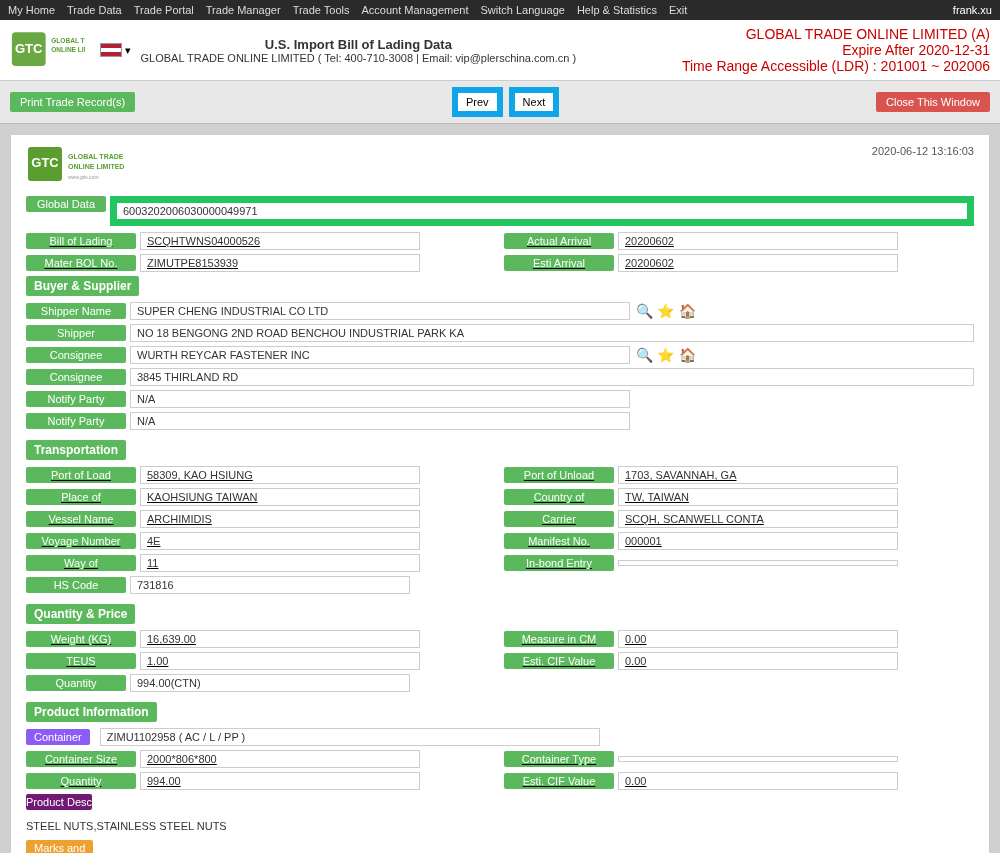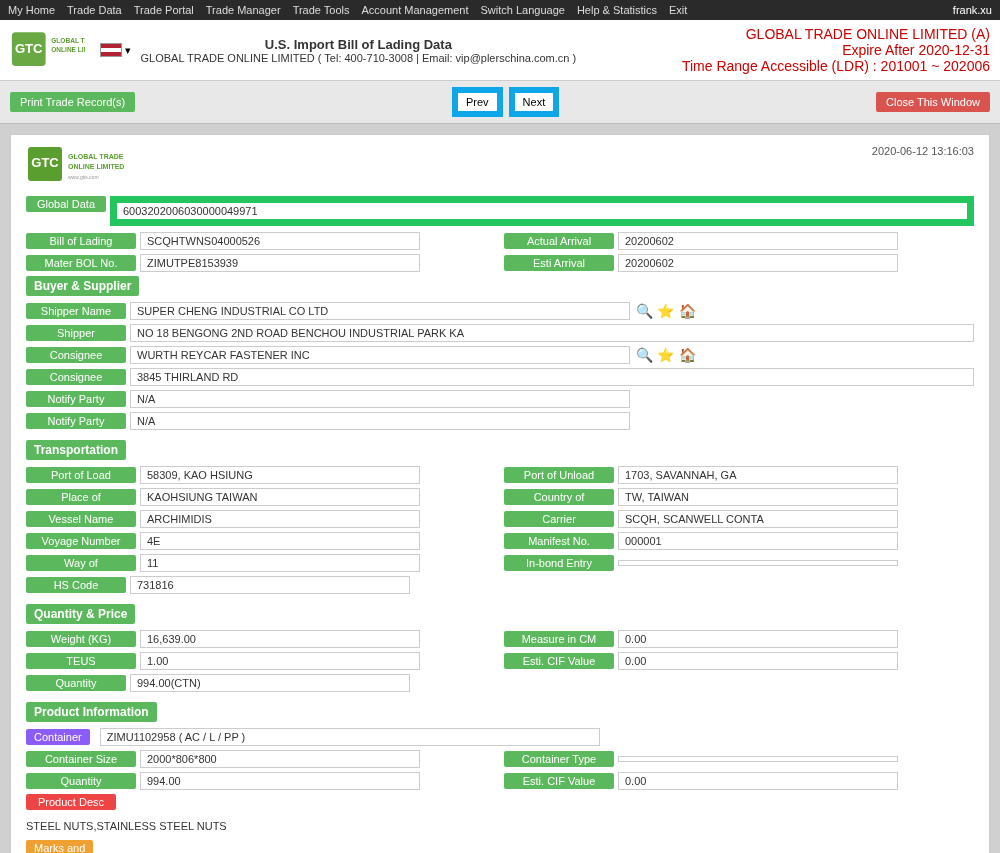--- a/index.html
+++ b/index.html
@@ -138,20 +138,21 @@
     }
     .field-value.long { max-width: 500px; }
     .field-value.full { max-width: none; flex: 1; }
 
     
     .two-col {
       display: flex;
       gap: 8px;
       align-items: center;
       margin-bottom: 4px;
+      text-decoration: underline;
     }
     .col-half { display: flex; align-items: center; flex: 1; }
     .col-half .field-label { min-width: 110px; }
     .col-half .field-value { flex: 1; }
 
     
     .action-icons { display: flex; gap: 4px; margin-left: 6px; align-items: center; }
     .icon-search { color: #555; font-size: 14px; cursor: pointer; }
     .icon-star { color: #f0c040; font-size: 14px; cursor: pointer; }
     .icon-flag { color: #5cb85c; font-size: 14px; cursor: pointer; }
@@ -184,23 +185,23 @@
     .container-badge {
       background: #8b5cf6;
       color: #fff;
       padding: 2px 8px;
       font-size: 11px;
       border-radius: 2px;
       display: inline-block;
       margin-right: 10px;
     }
     .product-desc-label {
-      background: #ef4444;
-      color: #fff;
-      padding: 2px 12px;
+      background: #701a75;
+      color: #fff;
+      padding: 2px 0;
       font-size: 11px;
       border-radius: 2px;
       display: inline-block;
       margin-bottom: 4px;
     }
     .marks-label {
       background: #f0a030;
       color: #fff;
       padding: 2px 8px;
       font-size: 11px;

